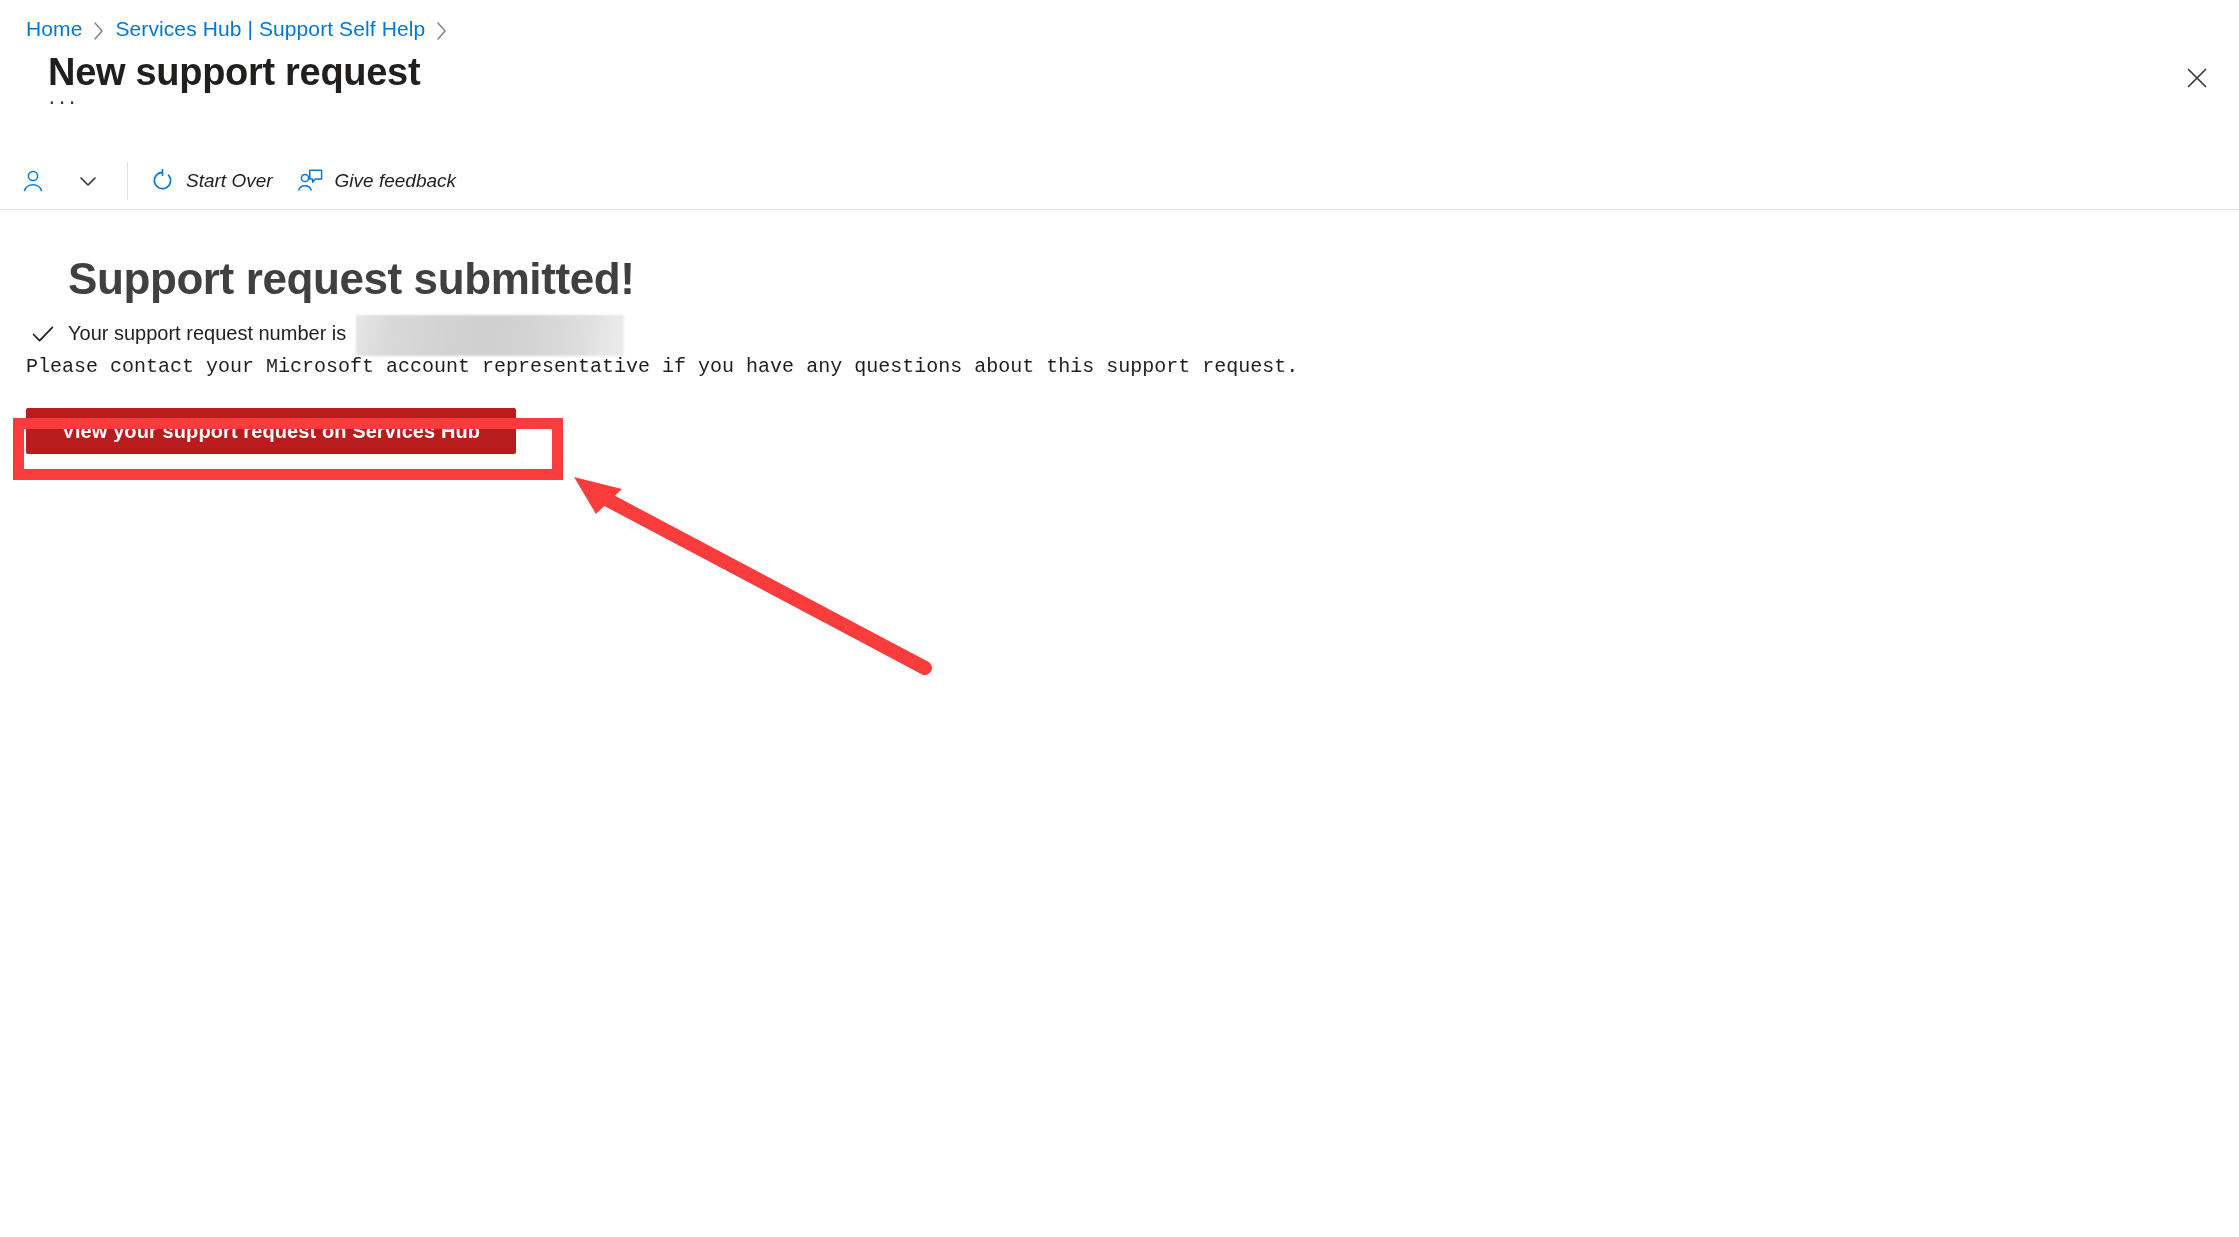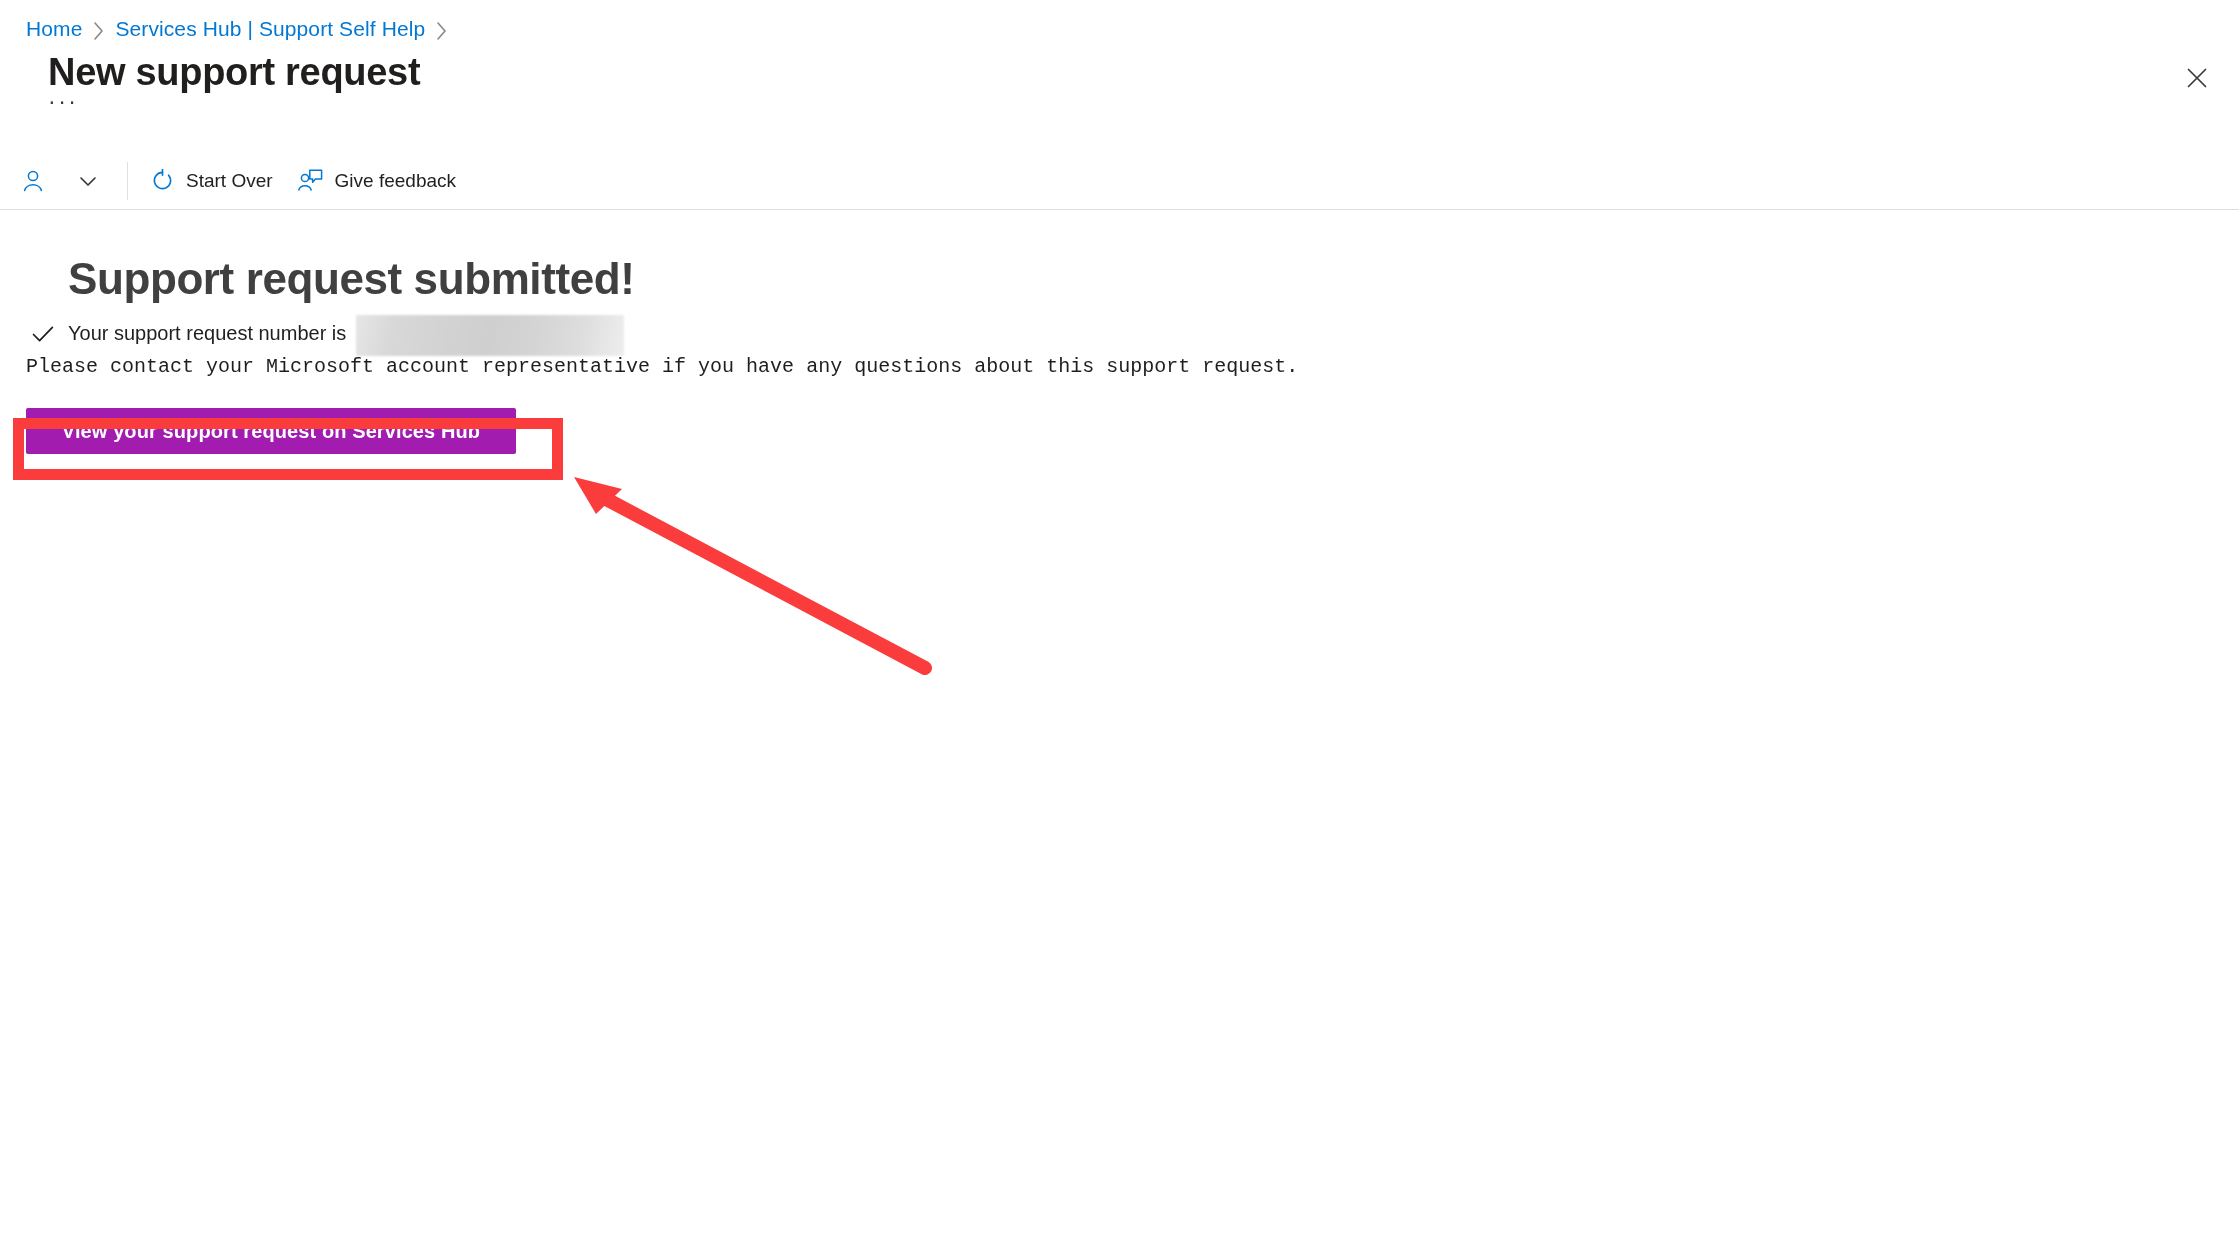--- a/index.html
+++ b/index.html
@@ -86,20 +86,21 @@
   
   .command-bar {
     position: absolute;
     left: 0;
     top: 152px;
     width: 2239px;
     height: 58px;
     display: flex;
     align-items: flex-start;
     border-bottom: 1px solid #e1dfdd;
+    font-style: italic;
   }
   .cmd-left { display: flex; align-items: center; height: 100%; }
   .cmd-right { margin-left: auto; display: flex; align-items: center; height: 100%; padding-right: 26px; }
 
   .cmd-item {
     display: flex;
     align-items: center;
     height: 44px;
     padding: 0 12px;
     cursor: pointer;
@@ -185,21 +186,21 @@
     font-family: Liberation Mono, monospace;
   }
 
   
   .primary-btn {
     position: absolute;
     left: 26px;
     top: 198px;
     height: 46px;
     min-width: 490px;
-    background: #a21caf;
+    background: #b91c1c;
     color: #ffffff;
     border: none;
     font-family: "Liberation Sans", sans-serif;
     font-size: 20px;
     font-weight: 700;
     letter-spacing: .1px;
     cursor: pointer;
     display: flex;
     align-items: center;
     justify-content: center;

